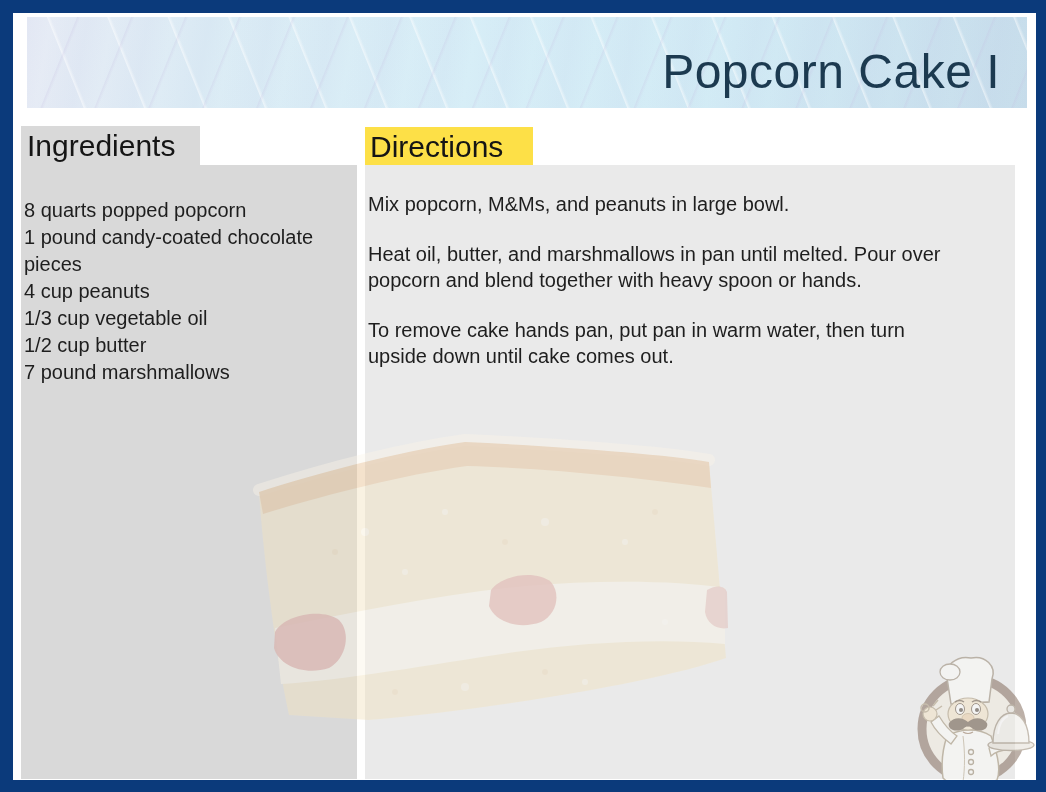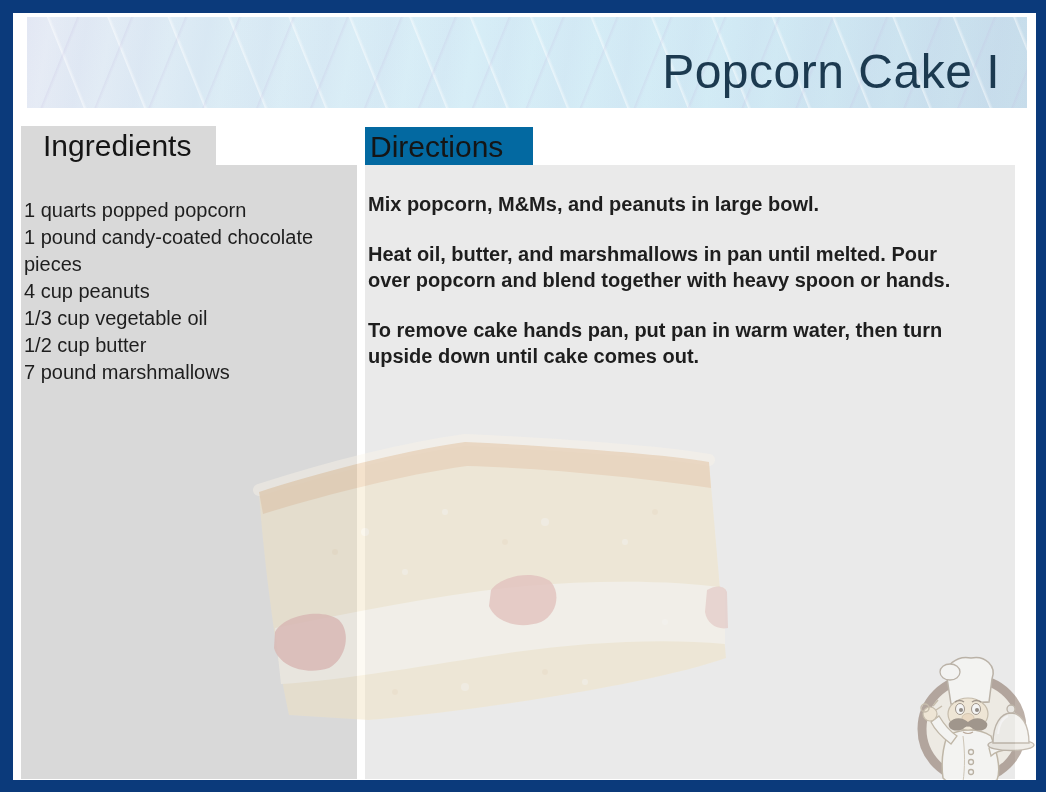--- a/index.html
+++ b/index.html
@@ -31,35 +31,34 @@
     color:#1c3a50;
     letter-spacing:0.5px;
     white-space:nowrap;
   }
   .head-box {
     position:absolute; height:40px;
   }
   .head-box .head-label {
     font-size:30px; line-height:40px; color:#151515;
   }
-  .ing-head { left:8px; top:113px; width:173px; background:#d9d9d9; padding-left:22px; }
-  .dir-head { left:352px; top:114px; width:163px; background:#0369a1; padding-left:5px; }
+  .ing-head { left:8px; top:113px; width:173px; background:#d9d9d9; padding-left:6px; }
+  .dir-head { left:352px; top:114px; width:163px; background:#fde047; padding-left:5px; }
   .panel { position:absolute; top:152px; height:614px; z-index:1; }
   .ing-panel { left:8px;   width:336px; background:#d9d9d9; }
   .dir-panel { left:352px; width:650px; background:#eaeaea; }
   .ing-list {
     position:absolute; left:11px; top:184px; width:322px;
     font-size:20px; line-height:27px; color:#1e1e1e;
     z-index:3; margin:0; padding:0; list-style:none;
   }
   .dir-steps {
     position:absolute; left:355px; top:178px; width:600px;
     font-size:20px; line-height:26px; color:#1e1e1e;
     z-index:3;
-    font-weight:bold;
   }
   .dir-steps p { margin:0 0 24px 0; }
   .cake-art {
     position:absolute; left:232px; top:419px; width:495px; height:295px;
     z-index:2; opacity:0.45;
   }
   .chef-art {
     position:absolute; left:892px; top:639px; width:132px; height:140px;
     z-index:2; opacity:0.5;
   }
@@ -73,21 +72,21 @@
     <div class="banner">
       <div class="banner-title">Popcorn Cake I</div>
     </div>
 
     <div class="head-box ing-head">
       <span class="head-label">Ingredients</span>
     </div>
     <div class="panel ing-panel"></div>
     <ul class="ing-list">
 
-    <li>1 quarts popped popcorn</li>
+    <li>8 quarts popped popcorn</li>
         <li>1 pound candy-coated chocolate pieces</li>
         <li>4 cup peanuts</li>
         <li>1/3 cup vegetable oil</li>
         <li>1/2 cup butter</li>
         <li>7 pound marshmallows</li>
       </ul>
 
     <div class="head-box dir-head">
       <span class="head-label">Directions</span>
     </div>

